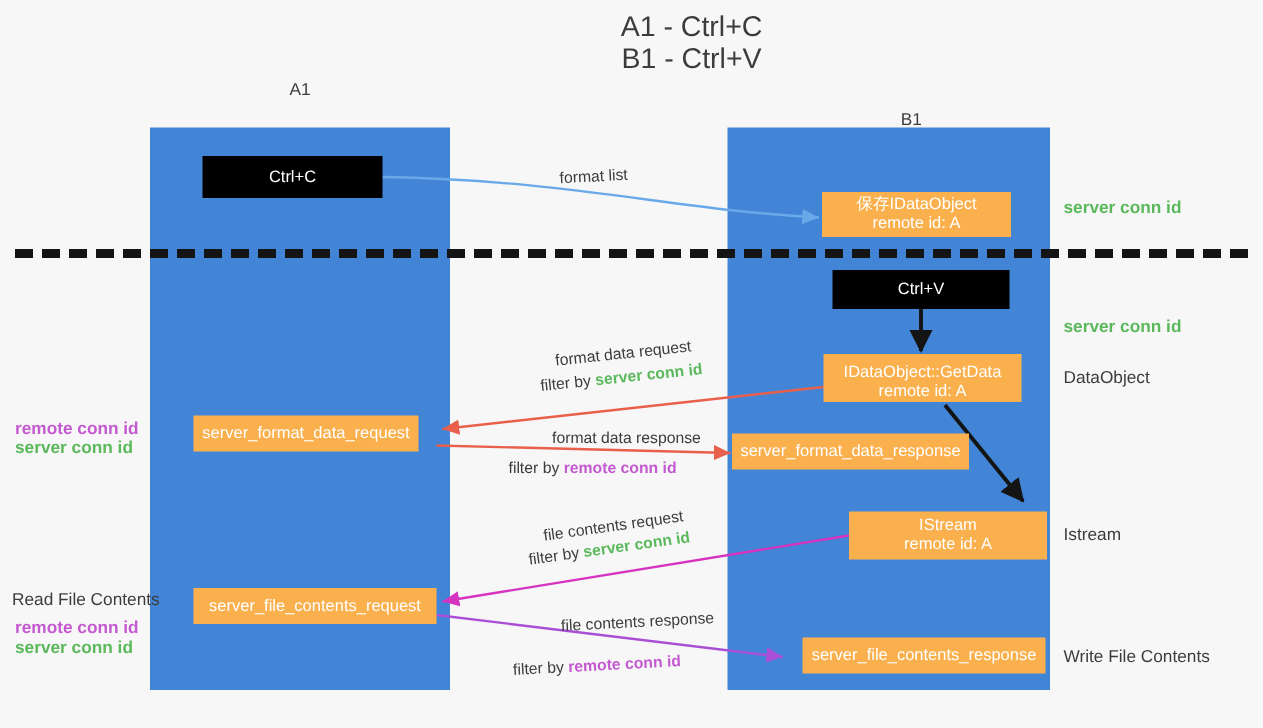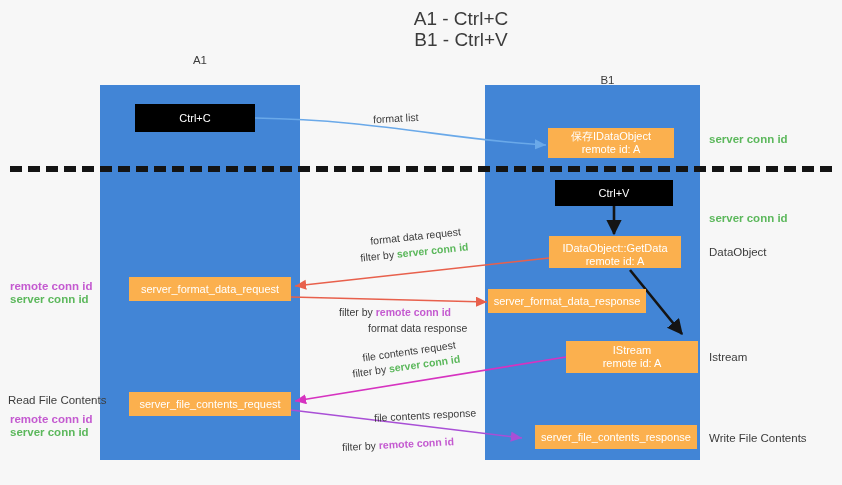--- a/index.html
+++ b/index.html
@@ -130,21 +130,21 @@
   <div class="abs box box-orange" style="left:549px;top:236px;width:132px;height:32px;justify-content:flex-end;">
     <div>IDataObject::GetData</div>
     <div>remote id: A</div>
   </div>
 
   <div class="abs box box-orange" style="left:566px;top:341px;width:132px;height:32px;">
     <div>IStream</div>
     <div>remote id: A</div>
   </div>
 
-  <div class="abs box box-orange" style="left:129px;top:277px;width:162px;height:24px;">
+  <div class="abs box box-orange" style="left:129px;top:277px;width:150px;height:24px;">
     <div>server_format_data_request</div>
   </div>
 
   <div class="abs box box-orange" style="left:488px;top:289px;width:158px;height:24px;">
     <div>server_format_data_response</div>
   </div>
 
   <div class="abs box box-orange" style="left:129px;top:392px;width:162px;height:24px;">
     <div>server_file_contents_request</div>
   </div>
@@ -172,21 +172,21 @@
   <div class="abs side-label purple-txt" style="left:10px;top:412px;">remote conn id</div>
   <div class="abs side-label green-txt" style="left:10px;top:425px;">server conn id</div>
 
   <div class="abs edge-label" style="left:373px;top:111px;transform:rotate(-3deg);">format list</div>
 
   <div class="abs edge-label" style="left:370px;top:229px;transform:rotate(-6deg);">format data request</div>
   <div class="abs edge-label" style="left:360px;top:245px;transform:rotate(-6deg);">
     <span>filter by </span><span class="green-txt">server conn id</span>
   </div>
 
-  <div class="abs edge-label" style="left:368px;top:285px;margin-top:36px;">format data response</div>
+  <div class="abs edge-label" style="left:368px;top:285px;">format data response</div>
   <div class="abs edge-label" style="left:339px;top:305px;">
     <span>filter by </span><span class="purple-txt">remote conn id</span>
   </div>
 
   <div class="abs edge-label" style="left:362px;top:344px;transform:rotate(-8deg);">file contents request</div>
   <div class="abs edge-label" style="left:352px;top:359px;transform:rotate(-8deg);">
     <span>filter by </span><span class="green-txt">server conn id</span>
   </div>
 
   <div class="abs edge-label" style="left:374px;top:408px;transform:rotate(-3deg);">file contents response</div>

